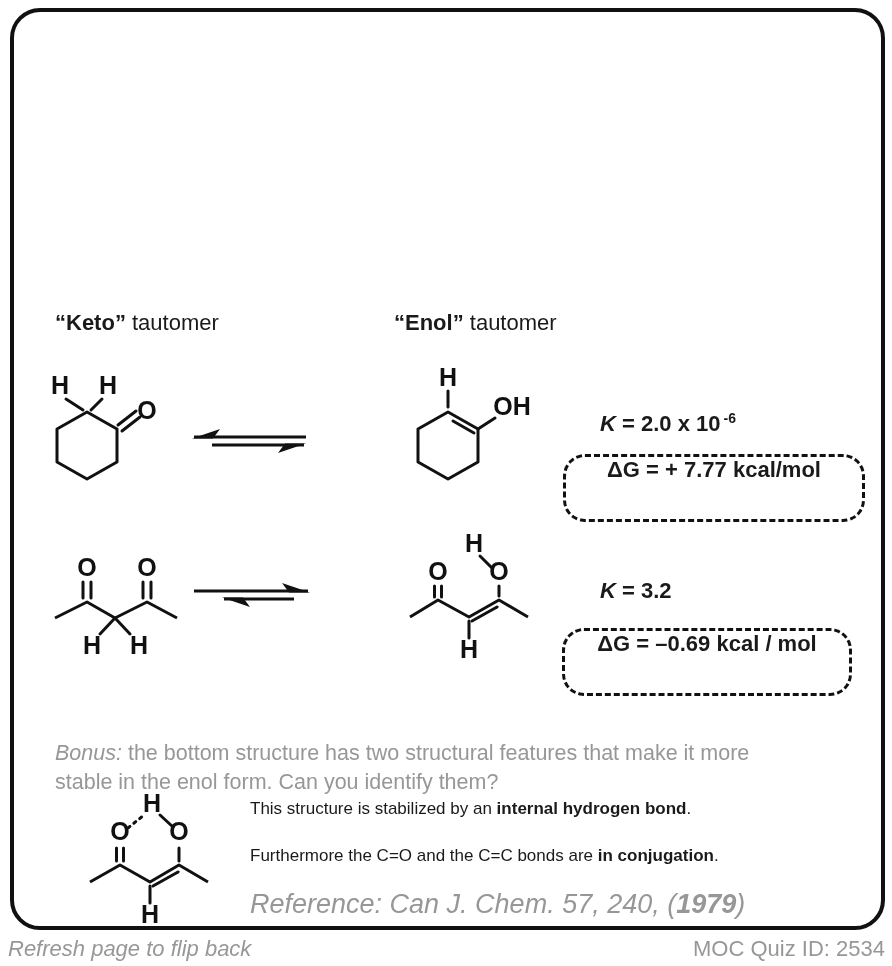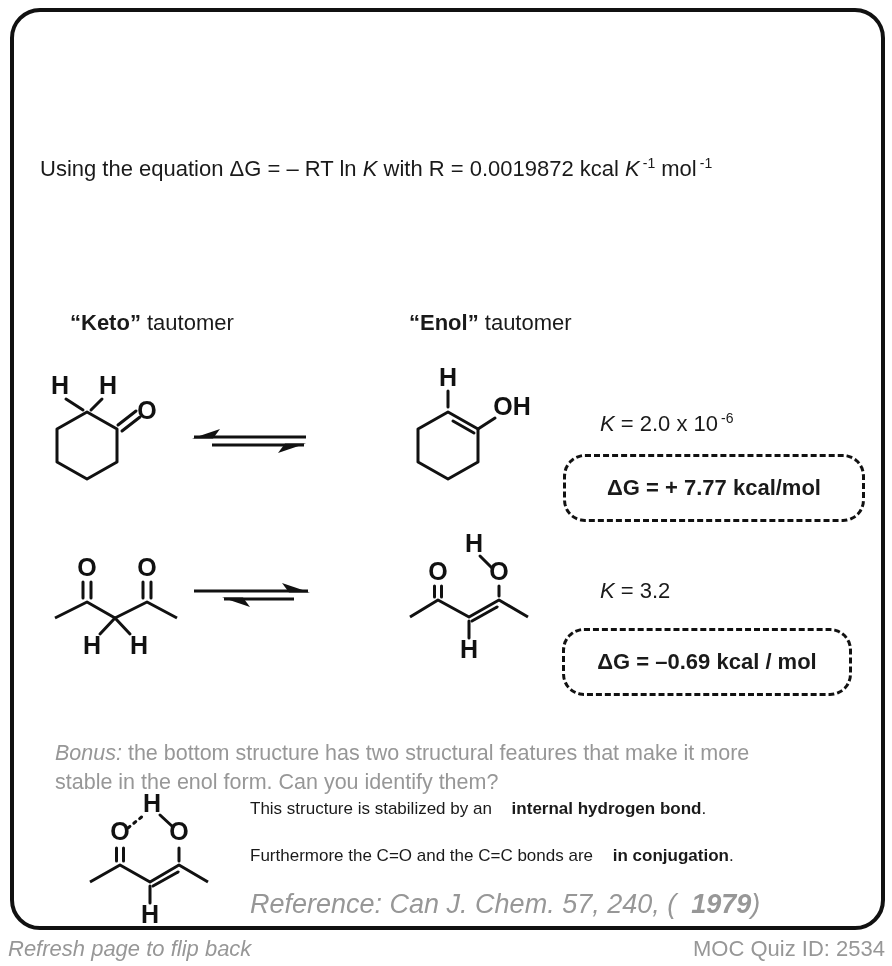--- a/index.html
+++ b/index.html
@@ -16,45 +16,44 @@
   }
   .abs{position:absolute;}
   .card{
     left:10px;top:8px;width:875px;height:922px;
     border:4px solid #111;border-radius:30px;
     background:transparent;
   }
   .intro{left:40px;top:148px;font-size:22px;line-height:31px;color:var(--ink);}
   .sup{font-size:14px;vertical-align:8px;margin-left:3px;}
   .it{font-style:italic;}
-  .b{font-weight:bold;margin-left:15px;}
+  .b{font-weight:bold;}
   .tlabel{font-size:22px;top:310px;}
-  .kline{font-size:22px;}
+  .kline{font-size:22px;font-weight:bold;}
   .dashbox{
     border:3.5px dashed #111;border-radius:22px;
-    display:flex;align-items:center;justify-content:center;
+    display:flex;align-items:flex-start;justify-content:center;
     font-weight:bold;font-size:22px;color:var(--ink);
   }
   .bonus{left:55px;top:731px;width:740px;font-size:21.5px;line-height:29px;color:var(--muted);margin-top:8px;}
   .ansline{font-size:17px;color:var(--ink);}
   .refline{font-size:27px;color:var(--muted);font-style:italic;}
   .footer{font-size:22px;color:var(--muted);}
   svg .bond{stroke:#111;stroke-width:3;fill:none;stroke-linecap:round;}
   svg .ring{stroke:#111;stroke-width:3;fill:none;stroke-linejoin:round;}
   svg .barb{fill:#111;stroke:none;}
   svg .aline{stroke:#111;stroke-width:3.2;fill:none;}
   svg text{font-family:"Liberation Sans",sans-serif;font-size:25px;font-weight:600;fill:#111;text-anchor:middle;}
 </style>
 </head>
 <body>
 
 <div class="abs card"></div>
 
 <div class="abs intro">
-  <div><span>Using the equation ΔG = – RT ln </span><span class="it">K</span><span>  with R = 0.0019872  kcal </span><span class="it">K</span><span class="sup">-1</span><span>  mol</span><span class="sup">-1</span></div>
 </div>
 
 <div class="abs tlabel" style="left:55px;"><span class="b">“Keto”</span><span> tautomer</span></div>
 <div class="abs tlabel" style="left:394px;"><span class="b">“Enol”</span><span> tautomer</span></div>
 
 <svg class="abs" style="left:42px;top:362px;" width="125" height="135" viewBox="0 0 125 135">
   <text x="18" y="32">H</text>
   <text x="66" y="32">H</text>
   <line class="bond" x1="24" y1="37" x2="41" y2="48"></line>
   <line class="bond" x1="60" y1="37" x2="49" y2="48"></line>

